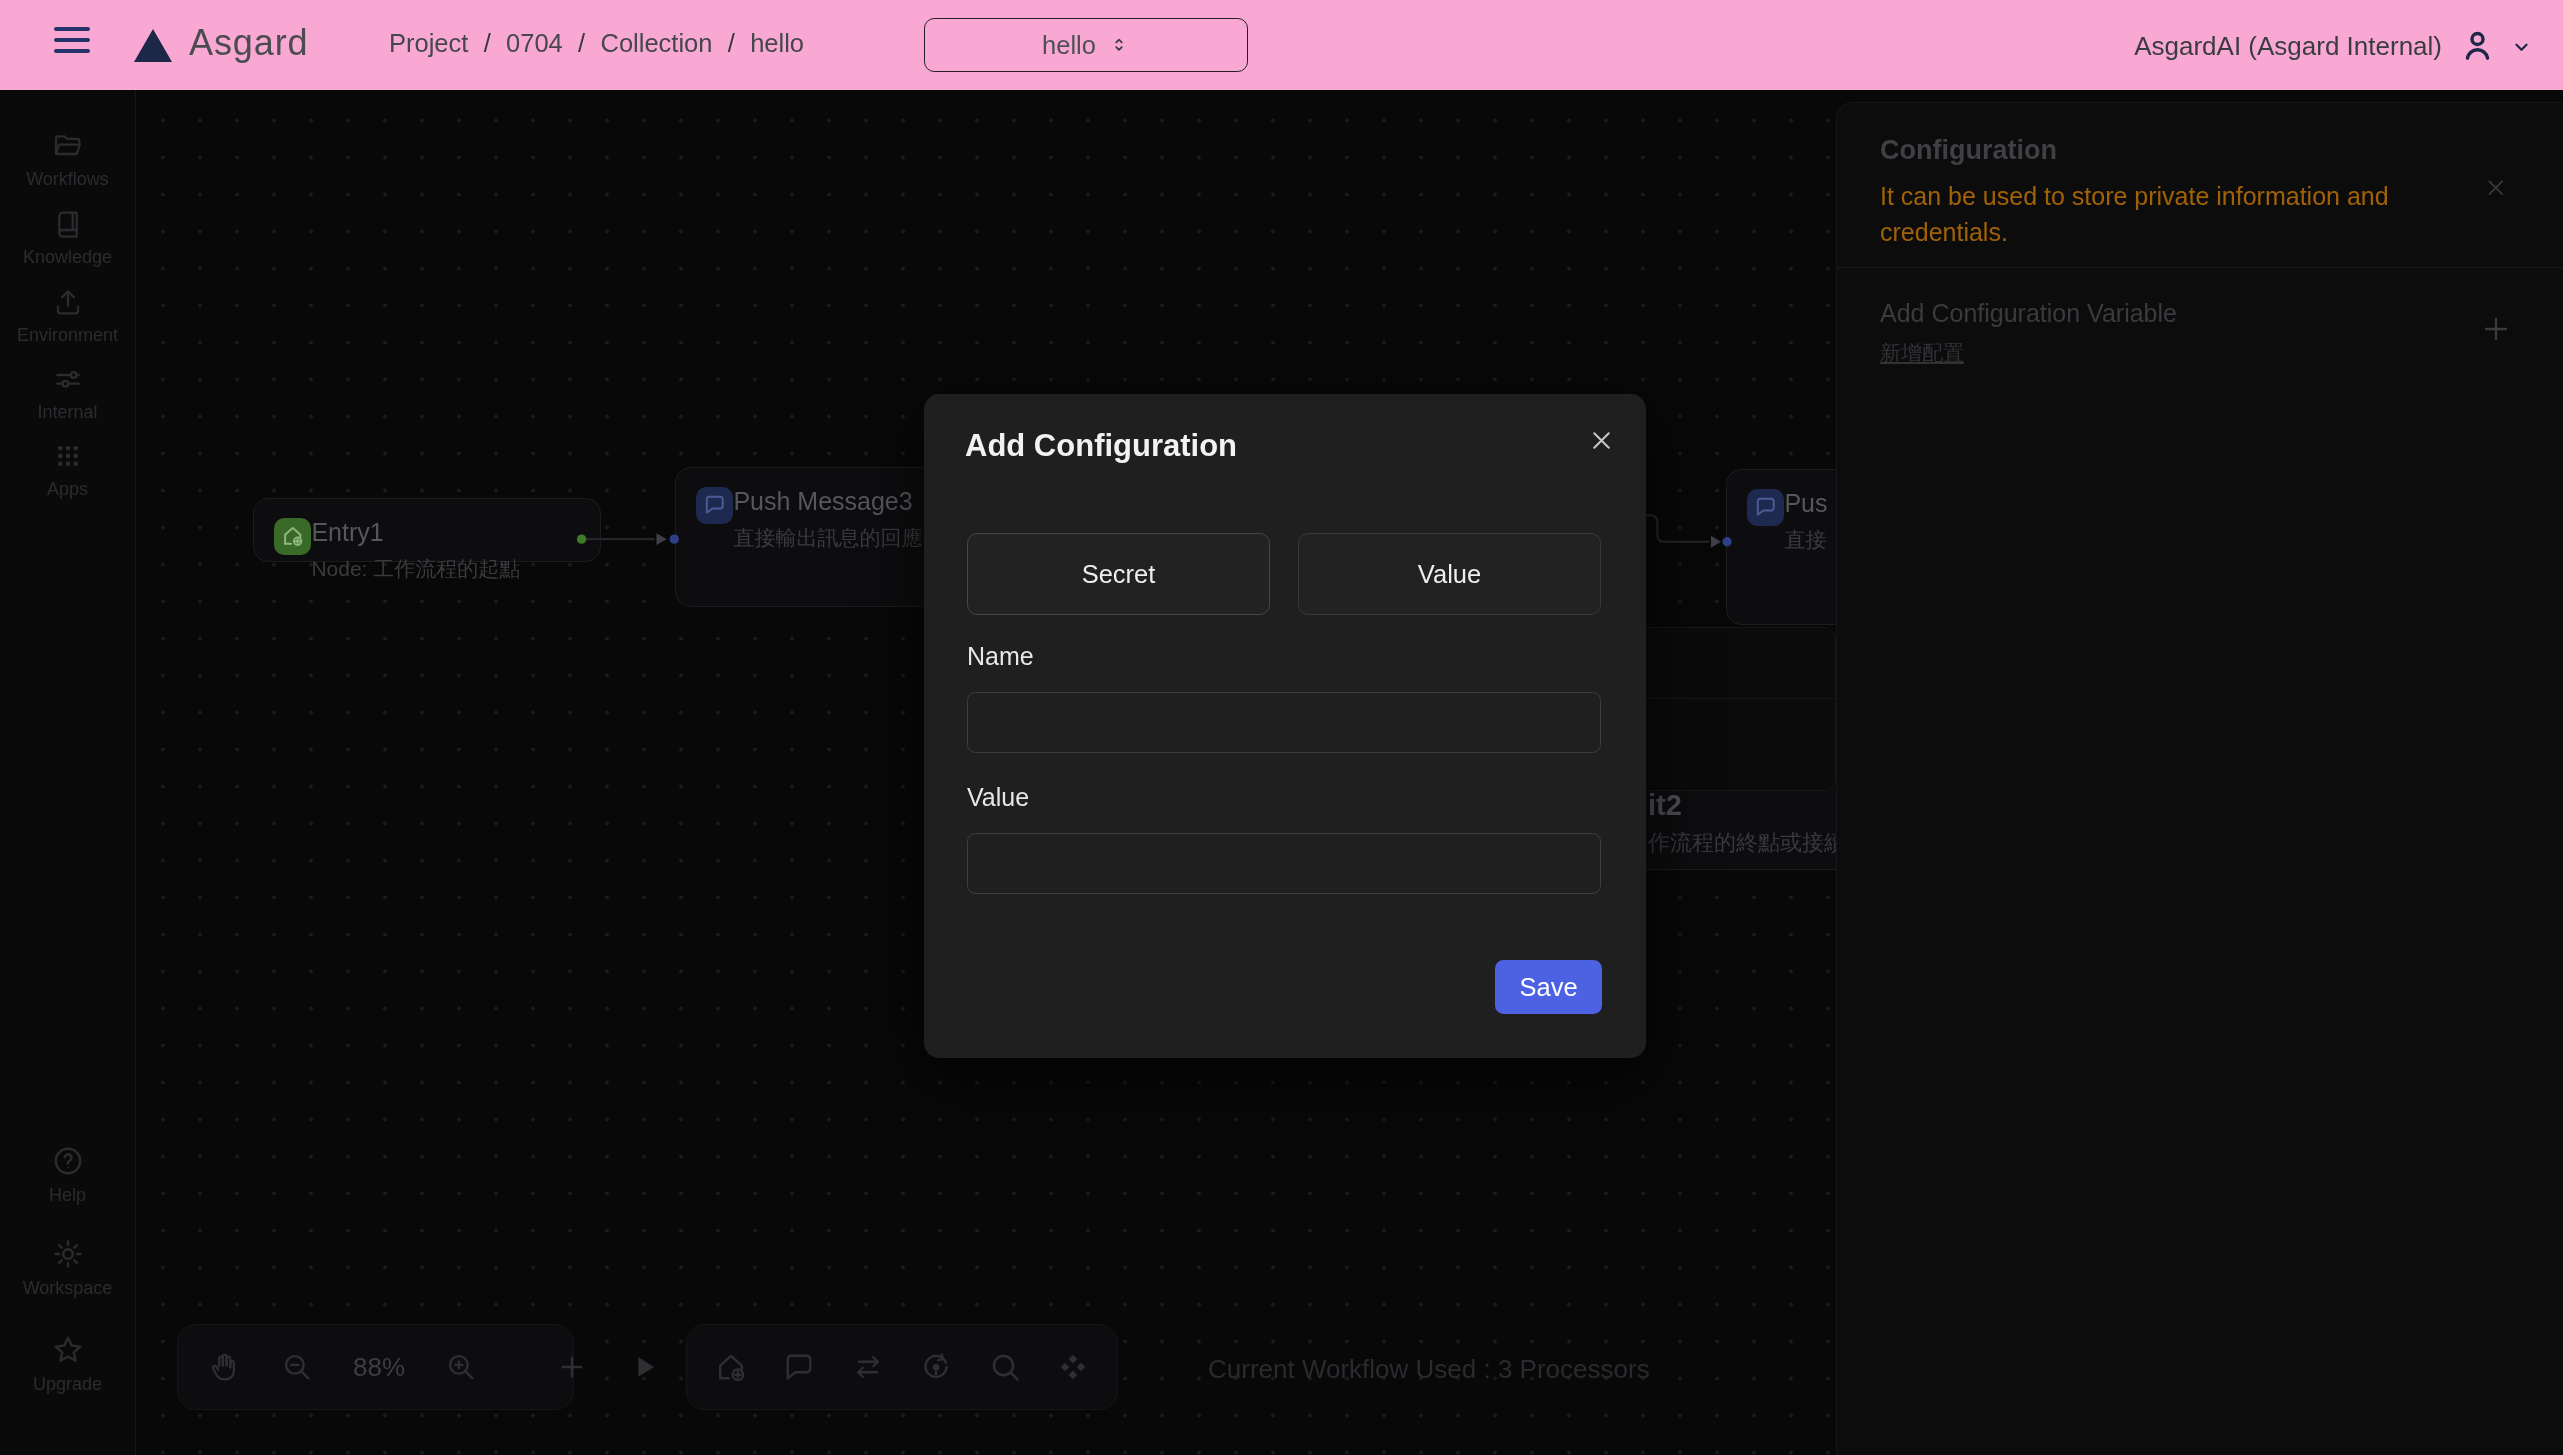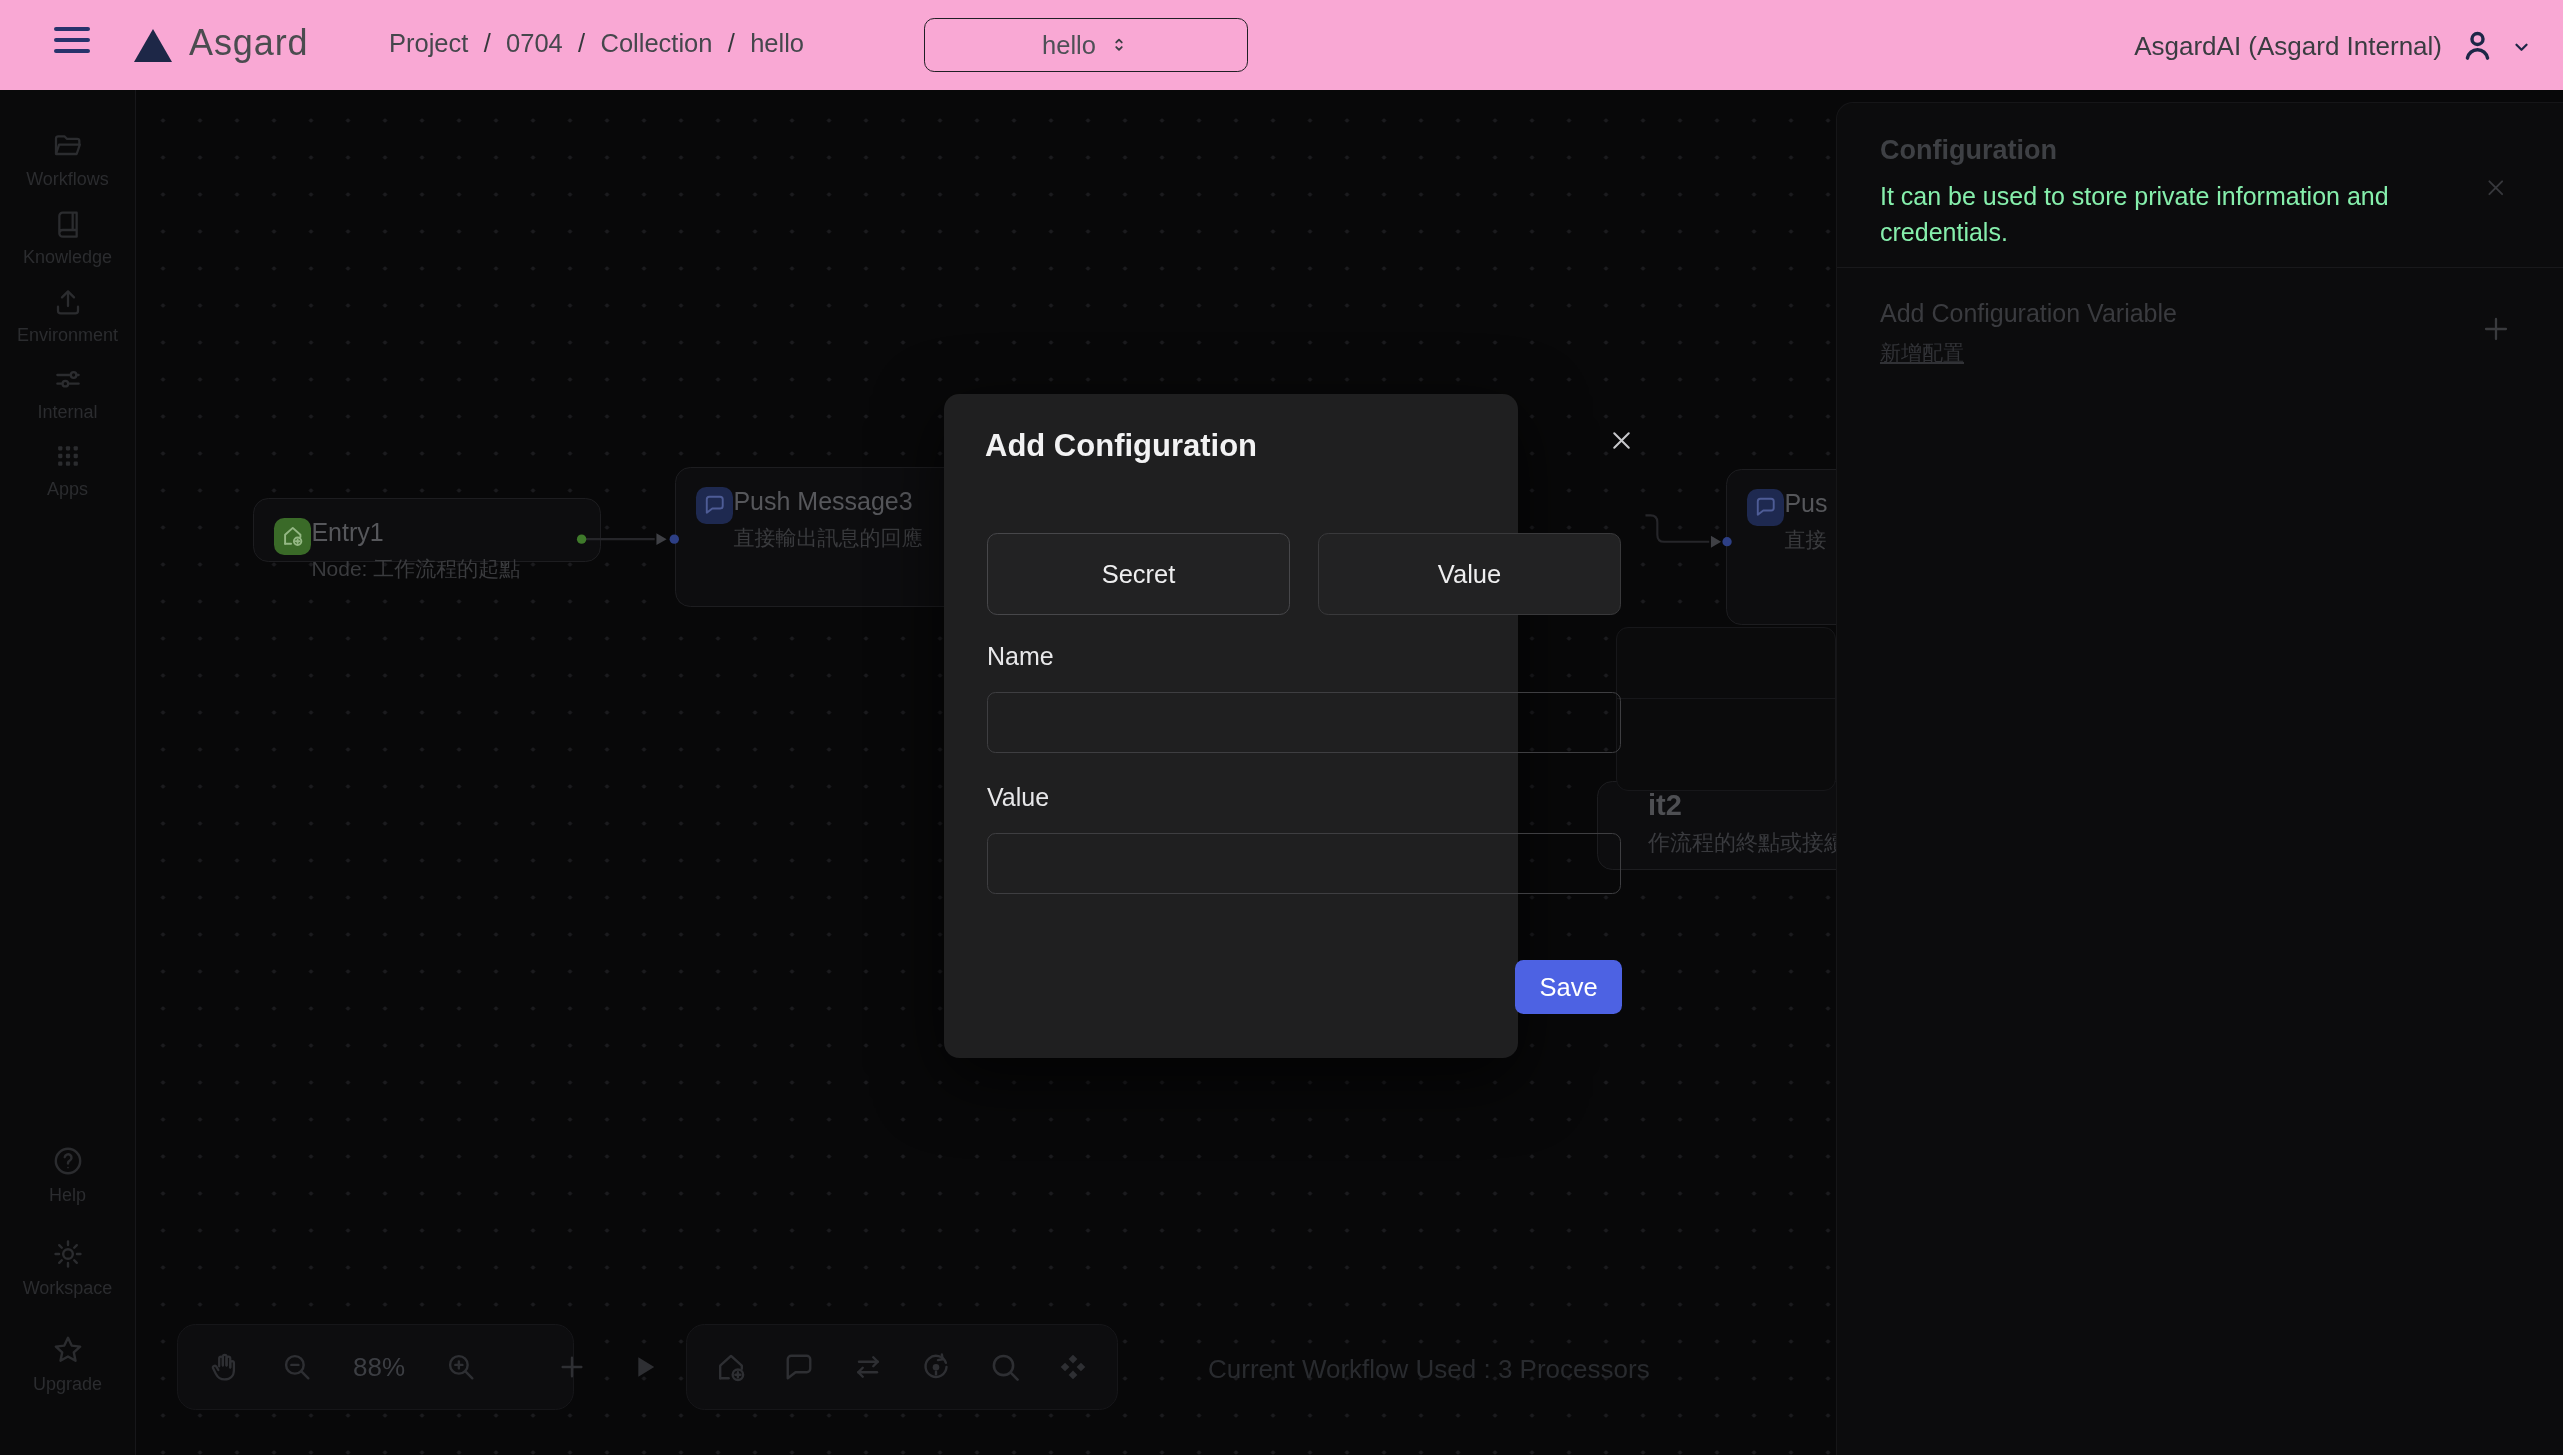--- a/index.html
+++ b/index.html
@@ -62,34 +62,34 @@
 
   
   #toast-fragment { position:absolute; left:-22px; top:1430px; width:63px; height:63px; border-radius:15.3px;
       border:1.7px solid #2a5020; background:#0c110a; z-index:6; }
 
   
   #config-panel { position:absolute; left:1836px; top:102px; width:727px; height:1354px;
       background:#0c0c0d; border:0.9px solid #161618; border-right:none; border-bottom:none;
       border-radius:17px 0 0 0; z-index:10; }
   #panel-title { position:absolute; left:43px; top:32px; font-size:27px; font-weight:700; color:#3e4044; }
-  #panel-desc { position:absolute; left:43px; top:75px; width:544px; font-size:25px; line-height:36px; color:#86efac; }
+  #panel-desc { position:absolute; left:43px; top:75px; width:544px; font-size:25px; line-height:36px; color:#a16207; }
   #panel-close { position:absolute; left:642px; top:68px; width:34px; height:34px; color:#37383c;
       display:flex; align-items:center; justify-content:center; cursor:pointer; }
   #panel-divider { position:absolute; left:0; top:164px; width:100%; border-bottom:0.9px solid #19191b; }
   #panel-add-label { position:absolute; left:43px; top:196px; font-size:25px; color:#3a3b3f; }
   #panel-add-sub { position:absolute; left:43px; top:236px; font-size:21px; color:#313236;text-decoration:underline; }
   #panel-add-btn { position:absolute; left:640px; top:207px; width:37px; height:37px; color:#3a3b3e;
       display:flex; align-items:center; justify-content:center; cursor:pointer; }
 
   
   #modal-overlay { position:absolute; left:0; top:0; width:2563px; height:1456px;
       background:rgba(0,0,0,0.0); z-index:40; }
-  #modal { position:absolute; left:924px; top:394px; width:574px; height:664px; background:#1f1f20;
-      border-radius:15.3px; box-shadow:0 20.4px 68px rgba(0,0,0,0.7); z-index:50;margin-left:20px; }
+  #modal { position:absolute; left:924px; top:394px; width:722px; height:664px; background:#1f1f20;
+      border-radius:15.3px; box-shadow:0 20.4px 68px rgba(0,0,0,0.7); z-index:50; }
   #modal-title { position:absolute; left:41px; top:34px; font-size:31px; font-weight:700; color:#f2f2f3; }
   #modal-close { position:absolute; left:657px; top:25.5px; width:41px; height:41px; color:#c6c7ca;
       display:flex; align-items:center; justify-content:center; cursor:pointer; }
   .modal-tab { position:absolute; top:139px; width:303px; height:82px; border-radius:10.2px; background:#222223;
       display:flex; align-items:center; justify-content:center; font-size:25.5px; color:#eeeeef; cursor:pointer; }
   #tab-secret { left:43px; border:1.3px solid #47474a; }
   #tab-value  { left:374px; border:1.3px solid #39393b; }
   .modal-label { position:absolute; left:43px; font-size:25px; color:#e7e7e9; }
   #label-name  { top:248px; }
   #label-value { top:389px; }

